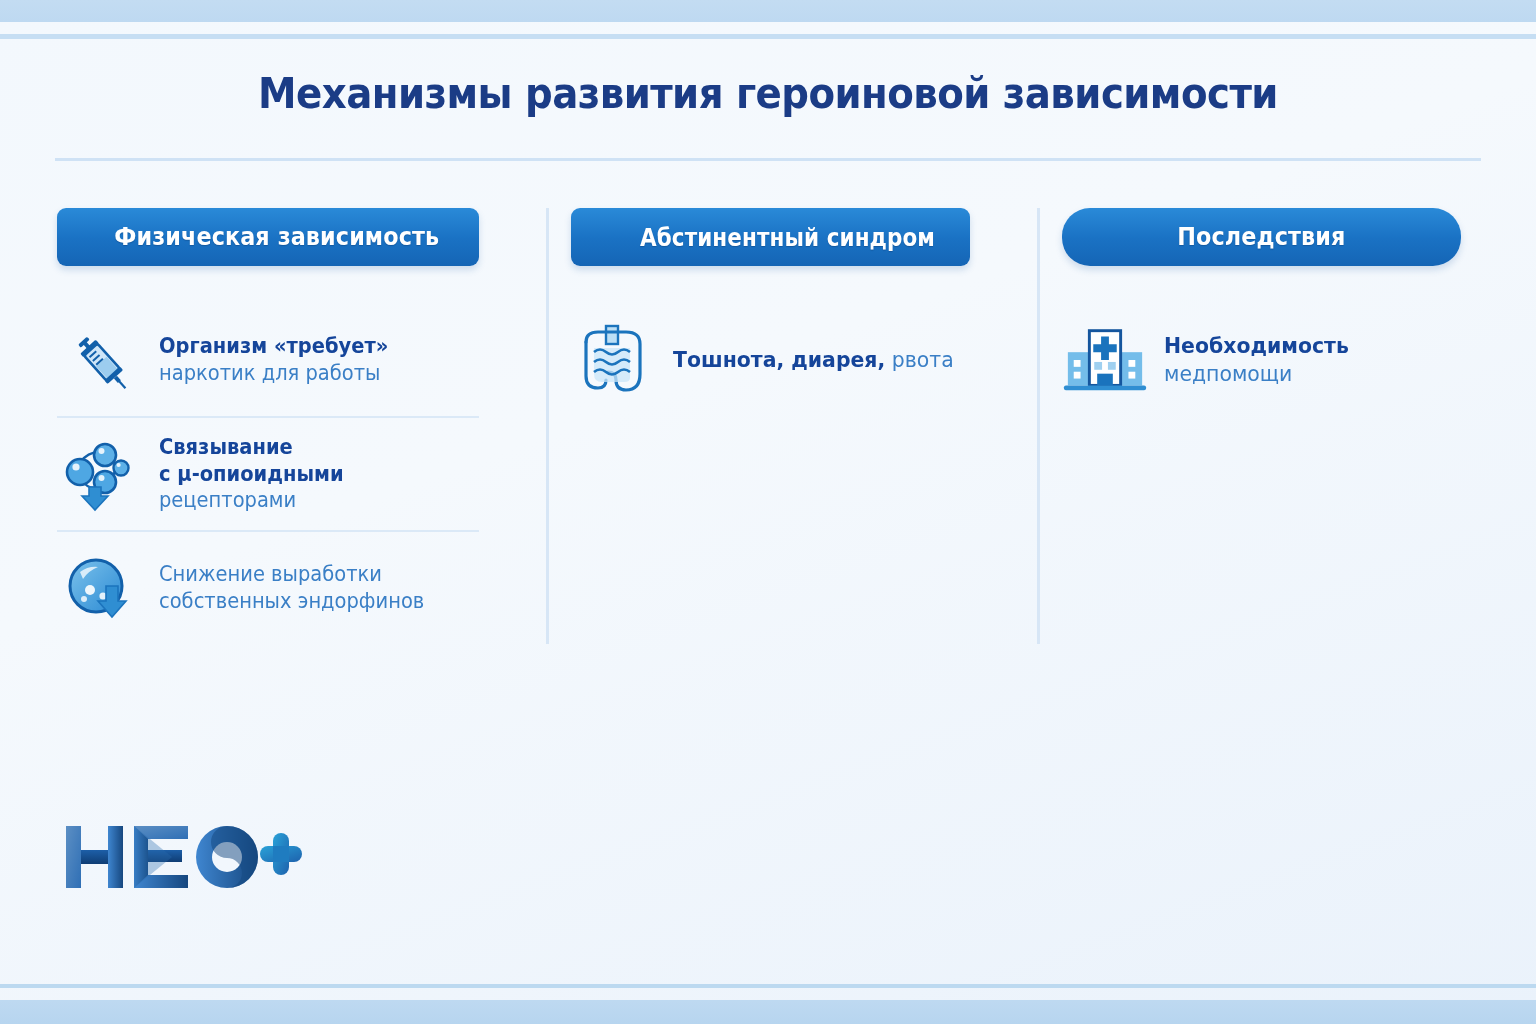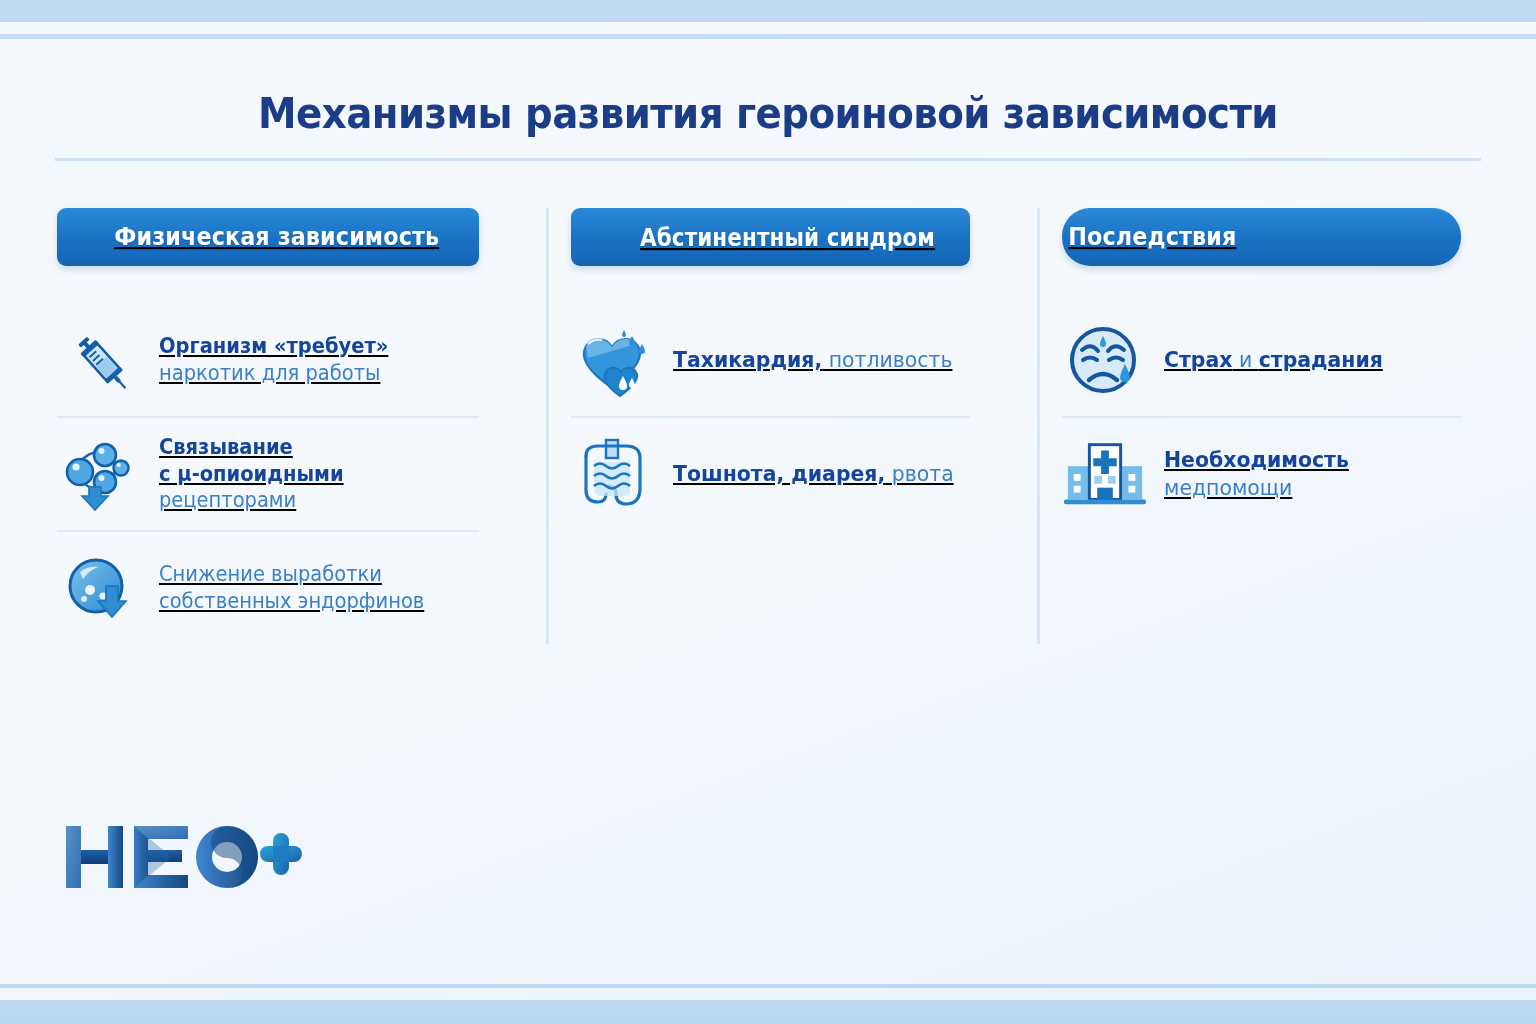--- a/index.html
+++ b/index.html
@@ -38,21 +38,21 @@
     background: #bcd9f0;
   }
   .band-bottom {
     position: absolute; left: 0; top: 1000px; width: 100%; height: 24px;
     background: linear-gradient(180deg, #bed9f1 0%, #b7d5ef 100%);
   }
 
   
   .title-wrap {
     position: absolute;
-    left: 0; top: 88px; width: 100%;
+    left: 0; top: 68px; width: 100%;
     text-align: center;
   }
   .title {
     font-family: "DejaVu Sans", sans-serif;
     font-size: 43px;
     font-weight: 700;
     letter-spacing: -0.6px;
     color: #1b3c86;
     transform: scaleX(0.90);
     transform-origin: center;
@@ -73,33 +73,33 @@
     display: flex;
     gap: 0;
   }
   .col {
     position: relative;
     width: 475px;
     padding: 0 2px;
   }
   .col + .col { border-left: 3px solid #d7e6f6; margin-left: 47px; }
   .col + .col .col-inner { padding-left: 20px; }
-  .col-inner { padding-right: 18px; text-decoration: underline; }
+  .col-inner { padding-right: 18px; }
 
   .col-head {
     height: 58px;
     border-radius: 9px;
     background: linear-gradient(180deg, #2a8ad8 0%, #1a72c4 52%, #1565b5 100%);
     box-shadow: 0 4px 7px rgba(30,90,160,0.18);
     display: flex;
     align-items: center;
     margin-bottom: 38px;
   }
   .col-head.align-left  { justify-content: flex-start; padding-left: 45px; }
-  .col-head.align-center{ justify-content: flex-start; border-radius: 28px; }
+  .col-head.align-center{ justify-content: center; border-radius: 28px; }
 
   .col-head-label {
     color: #ffffff;
     font-family: "DejaVu Sans", sans-serif;
     font-size: 24px;
     font-weight: 700;
     letter-spacing: 0.1px;
     transform: scaleX(0.93);
     white-space: nowrap;
     text-shadow: 0 1px 1px rgba(10,50,100,0.35);
@@ -248,38 +248,20 @@
 
     <div class="col col2">
       <div class="col-inner">
         <div class="col-head align-left narrow">
           <span class="col-head-label">Абстинентный синдром</span>
         </div>
 
         <div class="items">
 
 
-          <div class="item">
-            <span class="item-icon">
-              <svg width="84" height="84" viewBox="0 0 84 84">
-                <path d="M40 70 C14 52 8 38 14 28 C20 18 34 19 40 29 C46 19 60 18 66 28 C70 35 68 44 58 54" fill="#3396dc" stroke="#1b74bd" stroke-width="2"></path>
-                <path d="M14 28 C20 18 34 19 40 29 C46 19 58 19 64 26 L16 40 Z" fill="#74bdea" opacity="0.8"></path>
-                <path d="M16 26 Q22 20 30 22" stroke="#ffffff" stroke-width="2.6" fill="none" opacity="0.85"></path>
-                <path d="M48 78 C34 68 30 60 34 54 C38 48 46 49 49 54 C52 49 60 48 64 54 C68 60 62 68 48 78 Z" fill="#1f83ce" stroke="#1b74bd" stroke-width="2"></path>
-                <path d="M51 58 q4 7 4 10 a4 4 0 0 1 -8 0 q0 -3 4 -10 z" fill="#ffffff"></path>
-                <path d="M60 60 q3 5 3 7 a3 3 0 0 1 -6 0 q0 -2 3 -7 z" fill="#ffffff"></path>
-                <path d="M60 18 q3 5 3 7 a3 3 0 0 1 -6 0 q0 -2 3 -7 z" fill="#2f8ed2"></path>
-                <path d="M70 26 q3 5 3 7 a3 3 0 0 1 -6 0 q0 -2 3 -7 z" fill="#2f8ed2"></path>
-                <path d="M52 12 q2 4 2 5 a2 2 0 0 1 -4 0 q0 -1 2 -5 z" fill="#2f8ed2"></path>
-              </svg>
-            </span>
-            <span class="item-text">
-              <span class="b">Тахикардия,</span><span class="r"> потливость</span>
-            </span>
-          </div>
 
           <div class="item">
             <span class="item-icon">
               <svg width="84" height="84" viewBox="0 0 84 84">
                 <rect x="34" y="8" width="12" height="18" fill="#bcdff5" stroke="#1b74bd" stroke-width="2.4"></rect>
                 <path d="M14 24 Q14 14 26 14 L54 14 Q68 14 68 26 L68 56 Q68 72 54 72 Q44 72 44 62 Q44 54 36 54" fill="none" stroke="#1b74bd" stroke-width="3.2" stroke-linecap="round"></path>
                 <path d="M14 24 L14 58 Q14 70 26 70 Q34 70 34 62" fill="none" stroke="#1b74bd" stroke-width="3.2" stroke-linecap="round"></path>
                 <path d="M22 30 L58 30 L58 60 Q58 64 52 64 L30 64 Q22 64 22 56 Z" fill="#c9e5f8" opacity="0.75"></path>
                 <path d="M22 34 q6 -5 12 0 t12 0 t12 0" stroke="#1b74bd" stroke-width="2.6" fill="none"></path>
                 <path d="M22 44 q6 -5 12 0 t12 0 t12 0" stroke="#1b74bd" stroke-width="2.6" fill="none"></path>
@@ -297,37 +279,20 @@
     </div>
 
     <div class="col col3">
       <div class="col-inner">
         <div class="col-head align-center">
           <span class="col-head-label">Последствия</span>
         </div>
 
         <div class="items">
 
-          <div class="item">
-            <span class="item-icon">
-              <svg width="84" height="84" viewBox="0 0 84 84">
-                <circle cx="40" cy="42" r="31" fill="#d6eaf8" stroke="#15569e" stroke-width="4"></circle>
-                <path d="M19 32 Q28 24 35 33" stroke="#15569e" stroke-width="4" fill="none" stroke-linecap="round"></path>
-                <path d="M45 33 Q52 24 61 32" stroke="#15569e" stroke-width="4" fill="none" stroke-linecap="round"></path>
-                <path d="M20 42 Q27 37 34 42" stroke="#15569e" stroke-width="4" fill="none" stroke-linecap="round"></path>
-                <path d="M46 42 Q53 37 60 42" stroke="#15569e" stroke-width="4" fill="none" stroke-linecap="round"></path>
-                <path d="M26 62 Q40 50 54 62" stroke="#15569e" stroke-width="4.4" fill="none" stroke-linecap="round"></path>
-                <path d="M40 18 q3 6 3 8 a3 3 0 0 1 -6 0 q0 -2 3 -8 z" fill="#2f95dc"></path>
-                <path d="M62 46 q5 10 5 13.5 a5 5 0 0 1 -10 0 q0 -3.5 5 -13.5 z" fill="#2f95dc"></path>
-              </svg>
-            </span>
-            <span class="item-text">
-              <span class="b">Страх</span><span class="r"> и </span><span class="b">страдания</span>
-            </span>
-          </div>
 
           <div class="item">
             <span class="item-icon">
               <svg width="88" height="84" viewBox="0 0 88 84">
                 <rect x="6" y="34" width="22" height="34" fill="#74bdea"></rect>
                 <rect x="60" y="34" width="22" height="34" fill="#74bdea"></rect>
                 <rect x="28" y="12" width="32" height="56" fill="#ffffff" stroke="#15569e" stroke-width="3"></rect>
                 <path d="M40 18 h8 v8 h8 v8 h-8 v8 h-8 v-8 h-8 v-8 h8 z" fill="#1a73bd"></path>
                 <rect x="12" y="42" width="7" height="7" fill="#ffffff"></rect>
                 <rect x="12" y="54" width="7" height="7" fill="#ffffff"></rect>

